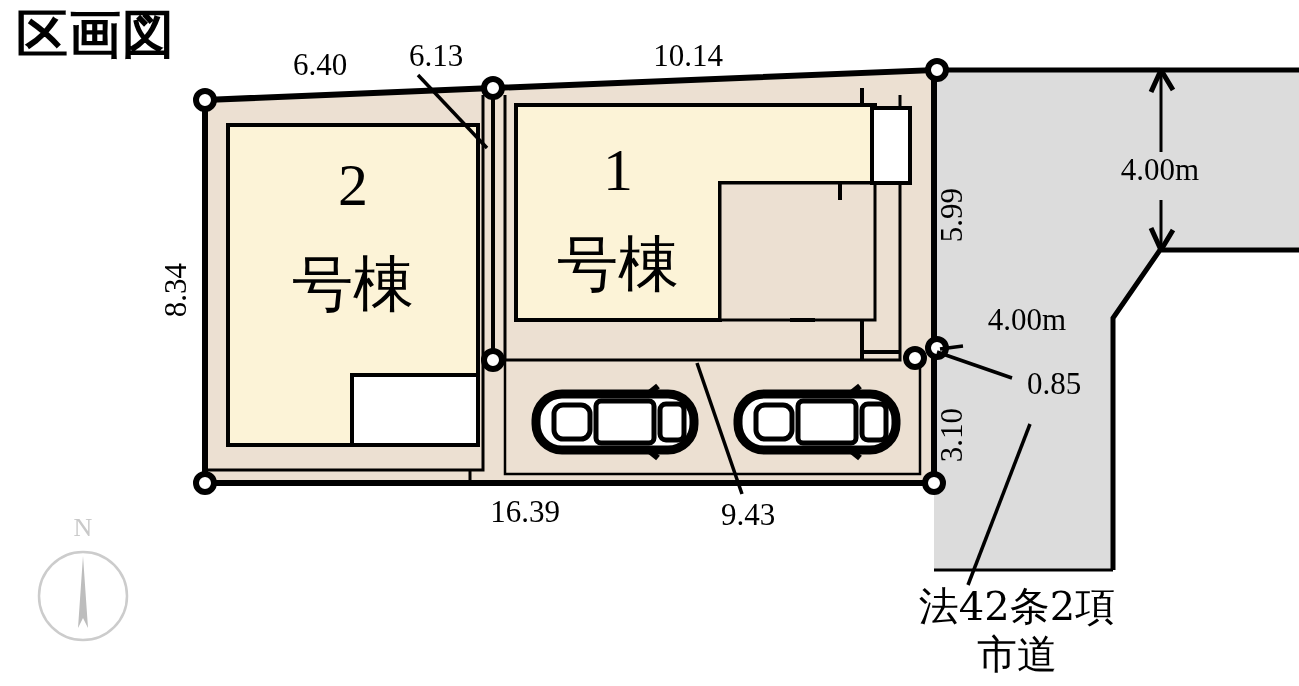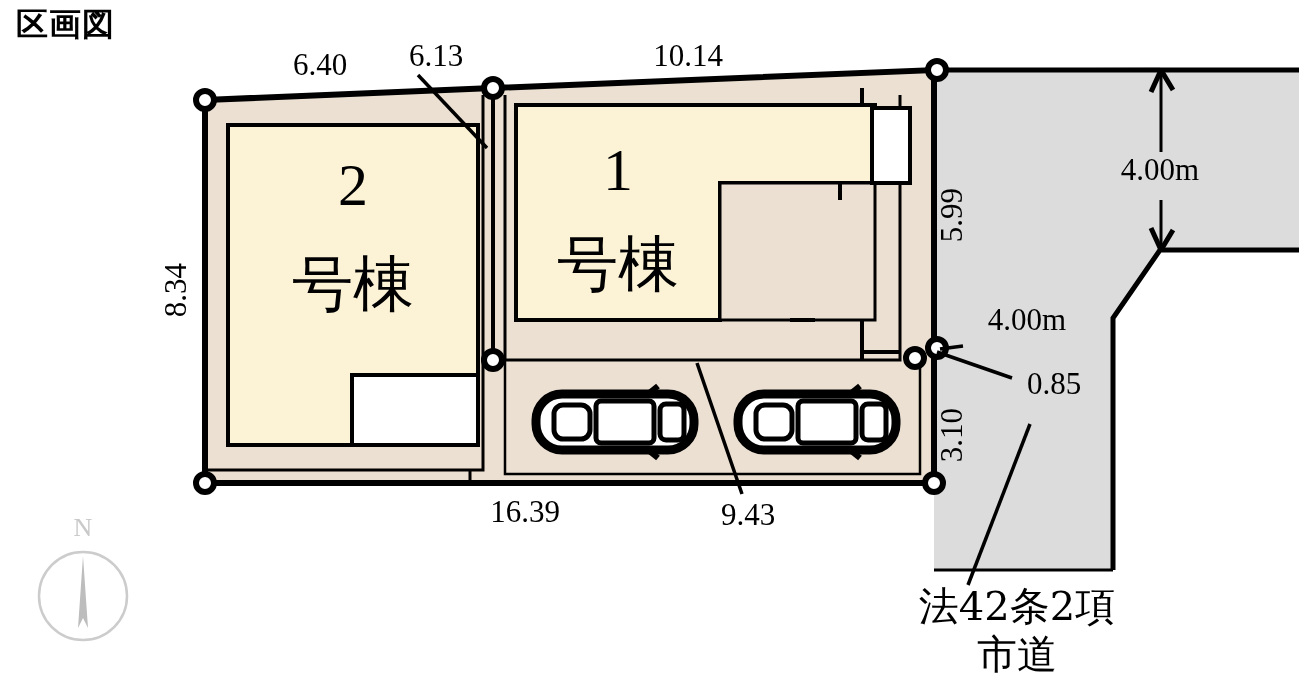--- a/index.html
+++ b/index.html
@@ -20,21 +20,21 @@
     left: 0; top: 0;
     width: 1299px;
     height: 686px;
   }
   .title-label {
     position: absolute;
     left: 16px;
     top: 8px;
     font-family: "DejaVu Sans", sans-serif;
     font-weight: 700;
-    font-size: 32px;
+    font-size: 52px;
     letter-spacing: 1px;
     line-height: 1;
     color: #000;
   }
   svg { display: block; }
   text { font-family: "Liberation Serif", serif; fill: #000; }
   .dim { font-size: 31px; }
   .dim-m { font-size: 31px; }
   .bldg-num { font-family: "Liberation Serif", serif; font-size: 60px; }
   .bldg-jp { font-family: "DejaVu Serif", serif; font-size: 61px; }

